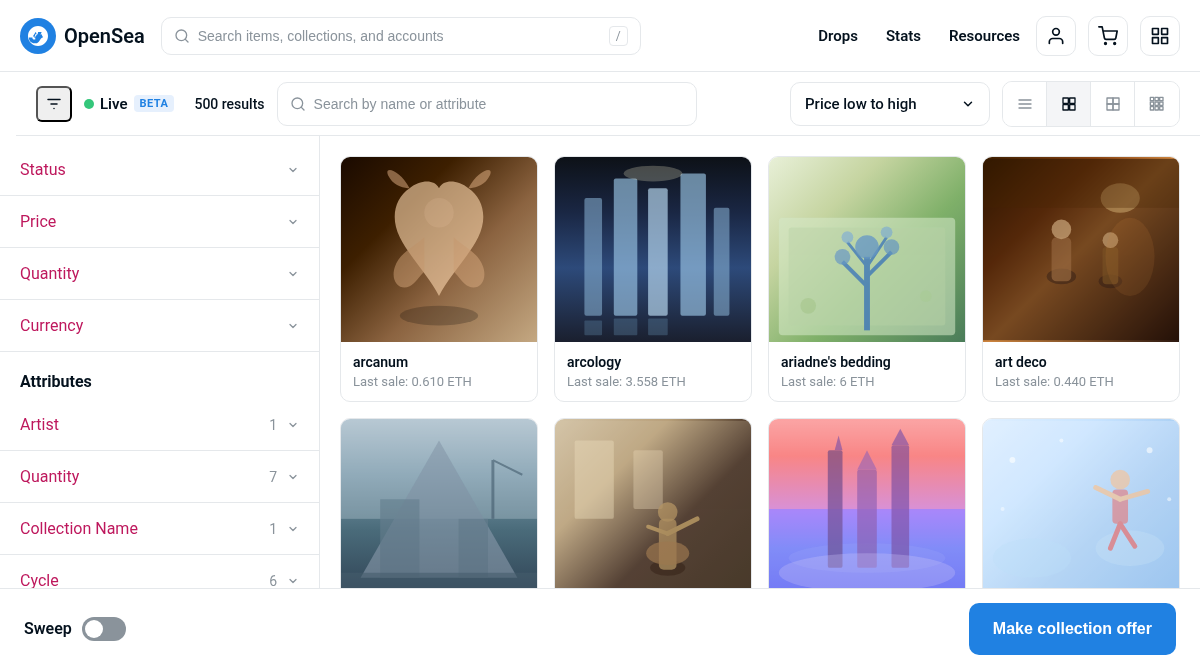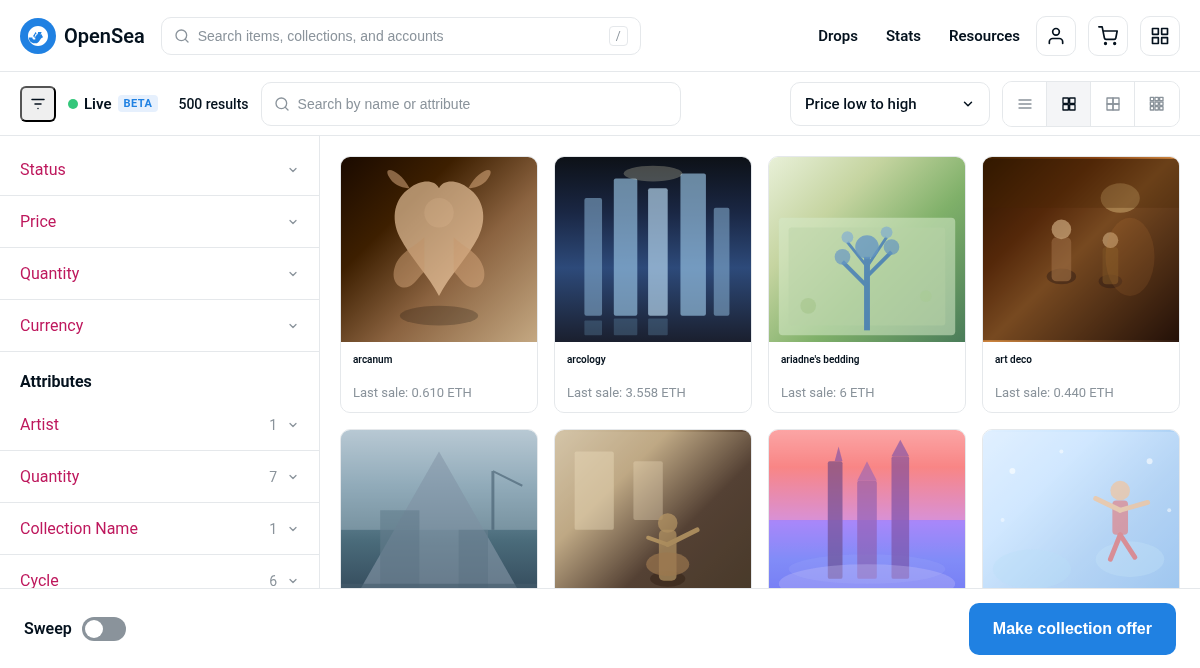--- a/index.html
+++ b/index.html
@@ -14,21 +14,21 @@
     .search-bar { flex: 1; max-width: 480px; display: flex; align-items: center; border: 1px solid #e5e8eb; border-radius: 10px; padding: 0 12px; height: 38px; gap: 8px; }
     .search-bar input { border: none; outline: none; font-size: 14px; color: #04111d; background: transparent; flex: 1; }
     .search-bar input::placeholder { color: #8a939b; }
     .slash-badge { border: 1px solid #e5e8eb; border-radius: 4px; padding: 2px 6px; font-size: 12px; color: #8a939b; }
     .nav-links { display: flex; gap: 28px; align-items: center; margin-left: auto; }
     .nav-link { font-size: 15px; font-weight: 600; color: #04111d; cursor: pointer; text-decoration: none; }
     .nav-icons { display: flex; gap: 12px; align-items: center; }
     .nav-icon-btn { width: 40px; height: 40px; border-radius: 10px; border: 1px solid #e5e8eb; display: flex; align-items: center; justify-content: center; cursor: pointer; background: #fff; }
 
     
-    .toolbar { display: flex; align-items: center; padding: 0 20px; height: 64px; border-bottom: 1px solid #e5e8eb; gap: 12px; }
+    .toolbar { display: flex; align-items: center; padding: 0 20px; height: 64px; border-bottom: 1px solid #e5e8eb; gap: 12px; margin-left: 16px; }
     .filter-icon-btn { width: 36px; height: 36px; display: flex; align-items: center; justify-content: center; cursor: pointer; border-radius: 6px; }
     .live-badge { display: flex; align-items: center; gap: 6px; }
     .live-dot { width: 10px; height: 10px; background: #34c77b; border-radius: 50%; }
     .live-text { font-size: 15px; font-weight: 600; color: #04111d; }
     .beta-badge { background: #e6f0fd; color: #2081e2; font-size: 11px; font-weight: 700; padding: 2px 6px; border-radius: 4px; letter-spacing: 0.5px; }
     .results-count { font-size: 14px; color: #04111d; font-weight: 500; margin-left: 8px; }
     .search-bar-secondary { flex: 1; max-width: 420px; display: flex; align-items: center; border: 1px solid #e5e8eb; border-radius: 10px; padding: 0 12px; height: 44px; gap: 8px; }
     .search-bar-secondary input { border: none; outline: none; font-size: 14px; color: #14532d; background: transparent; flex: 1; }
     .search-bar-secondary input::placeholder { color: #8a939b; }
     .sort-dropdown { display: flex; align-items: center; gap: 8px; border: 1px solid #e5e8eb; border-radius: 10px; padding: 0 14px; height: 44px; cursor: pointer; font-size: 15px; font-weight: 500; color: #04111d; min-width: 200px; justify-content: space-between; margin-left: auto; }
@@ -47,21 +47,21 @@
     .filter-label { font-size: 16px; font-weight: 400; color: #be185d; }
     .filter-count { font-size: 14px; color: #8a939b; margin-right: 4px; }
     .attributes-header { padding: 20px 20px 8px; }
     .attributes-title { font-size: 16px; font-weight: 700; color: #04111d; }
 
     
     .content { flex: 1; overflow-y: auto; padding: 20px; }
     .nft-grid { display: grid; grid-template-columns: repeat(4, 1fr); gap: 16px; }
     .nft-card { border: 1px solid #e5e8eb; border-radius: 10px; overflow: hidden; cursor: pointer; transition: box-shadow 0.2s; }
     .nft-info { padding: 12px; }
-    .nft-name { font-size: 10px; font-weight: 600; color: #04111d; margin-bottom: 20px; }
+    .nft-name { font-size: 14px; font-weight: 600; color: #04111d; margin-bottom: 4px; }
     .nft-price { font-size: 13px; color: #8a939b; }
 
     
     .bottom-bar { position: fixed; bottom: 0; left: 0; right: 0; height: 80px; background: #fff; border-top: 1px solid #e5e8eb; display: flex; align-items: center; padding: 0 24px; justify-content: space-between; z-index: 100; }
     .sweep-area { display: flex; align-items: center; gap: 10px; }
     .sweep-label { font-size: 16px; font-weight: 600; color: #04111d; }
     .toggle { width: 44px; height: 24px; background: #8a939b; border-radius: 12px; position: relative; cursor: pointer; }
     .toggle-knob { width: 18px; height: 18px; background: white; border-radius: 50%; position: absolute; top: 3px; left: 3px; transition: left 0.2s; }
     .make-offer-btn { background: #2081e2; color: white; border: none; border-radius: 10px; padding: 12px 24px; font-size: 16px; font-weight: 600; cursor: pointer; height: 52px; }
 

